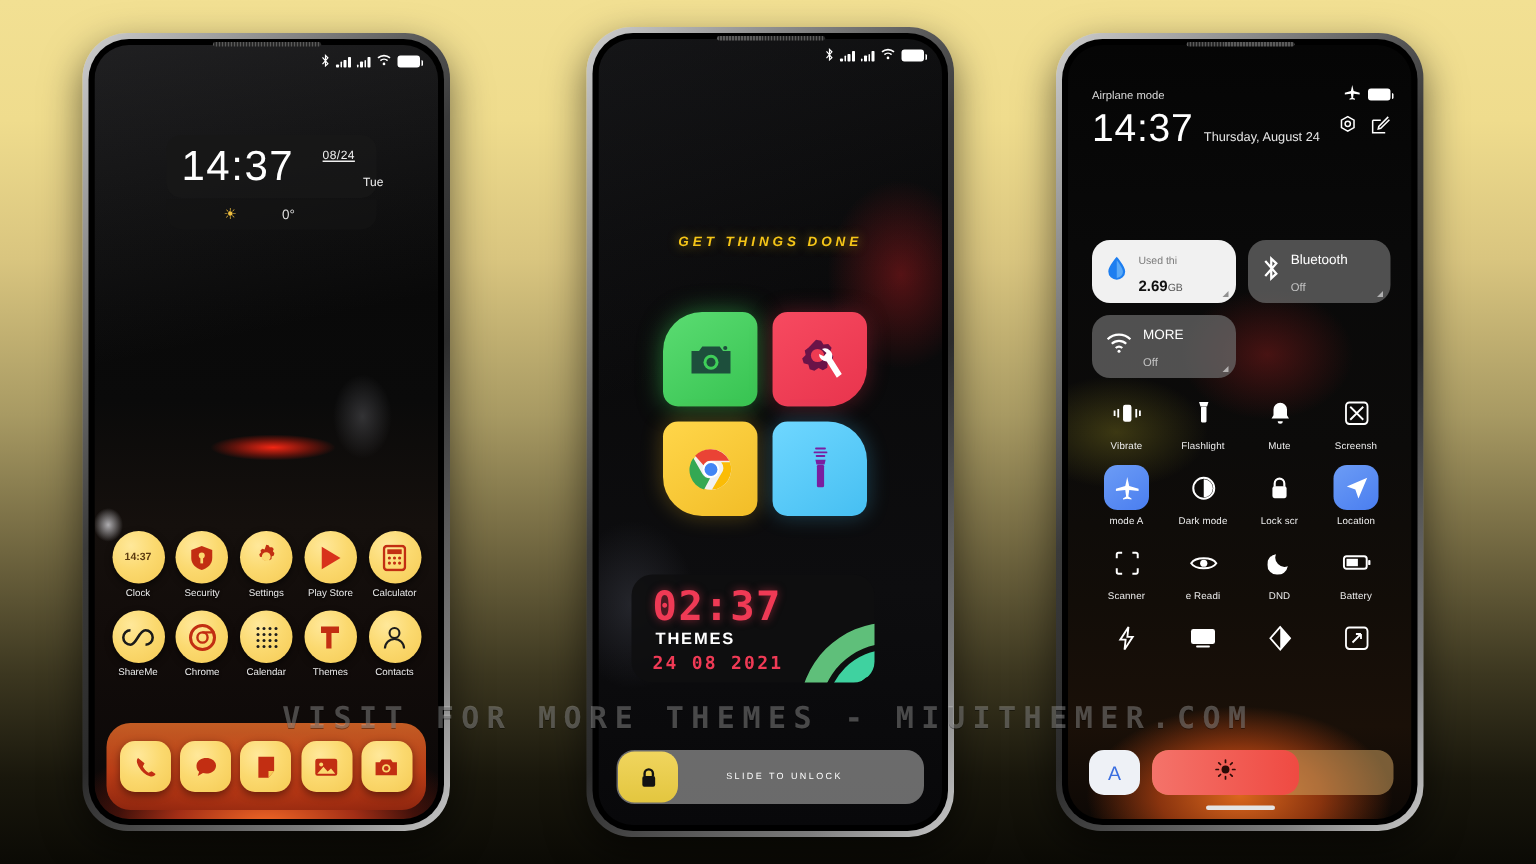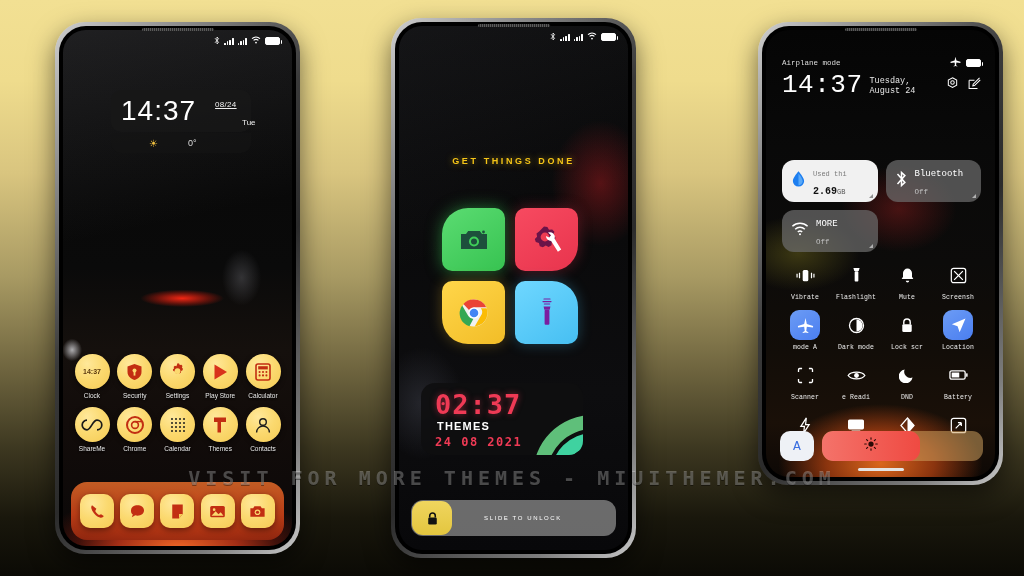--- a/index.html
+++ b/index.html
@@ -40,21 +40,21 @@
   .earpiece {
     position: absolute; top: 2px; left: 50%;
     transform: translateX(-50%);
     width: 72px; height: 3px; border-radius: 2px;
     background: repeating-linear-gradient(90deg,#5a5a5a 0 1px,#2a2a2a 1px 2px);
     z-index: 6;
   }
 
   #phone1 { left: 55px;  top: 22px; width: 245px; height: 532px; }
   #phone2 { left: 391px; top: 18px; width: 245px; height: 540px; }
-  #phone3 { left: 758px; top: 22px; width: 245px; height: 463px; font-family: Liberation Mono, monospace; }
+  #phone3 { left: 704px; top: 22px; width: 245px; height: 532px; }
 
   
   .statusbar {
     position: absolute; top: 0; left: 0; right: 0; height: 22px;
     display: flex; align-items: center; justify-content: flex-end;
     gap: 4px; padding: 0 12px 0 10px; z-index: 5;
   }
   .sb-ico { color: #fff; font-size: 8px; line-height: 1; display:block; }
   .bars { display: flex; align-items: flex-end; gap: 1px; height: 8px; }
   .bars i { display:block; width: 1.6px; background: #fff; border-radius: .5px; }
@@ -135,21 +135,21 @@
     position: absolute; inset: 0;
     background:
       radial-gradient(ellipse 70px 90px at 88% 30%, rgba(190,30,35,.42) 0%, rgba(0,0,0,0) 70%),
       radial-gradient(ellipse 60px 80px at 10% 72%, rgba(60,62,72,.5) 0%, rgba(0,0,0,0) 70%),
       linear-gradient(160deg, rgba(80,82,92,.2) 0%, rgba(0,0,0,0) 40%),
       linear-gradient(to bottom,#060606 0%,#0a0a0b 40%,#0d0d0f 70%,#08080a 100%);
   }
   .gtd {
     position: absolute; top: 130px; left: 0; right: 0; text-align: center;
     color: #f5c518; font-size: 9px; font-weight: 700; letter-spacing: 2.6px;
-    text-shadow: 0 0 7px rgba(245,197,24,.6); z-index: 3;
+    text-shadow: 0 0 7px rgba(245,197,24,.6); z-index: 3; font-style: italic;
   }
   .tiles {
     position: absolute; top: 182px; left: 43px;
     display: grid; grid-template-columns: 63px 63px; grid-template-rows: 63px 63px;
     gap: 10px; z-index: 3;
   }
   .tile { display:flex; align-items:center; justify-content:center; }
   .t-cam  { background: linear-gradient(145deg,#5bdc72,#37c351);
             border-radius: 26px 10px 10px 10px; box-shadow: 0 0 16px rgba(60,210,90,.5); }
   .t-set  { background: linear-gradient(145deg,#f74a60,#e8344d);
@@ -565,21 +565,21 @@
             <svg width="11" height="11" viewBox="0 0 12 12">
                 <path d="M6 .8 L7 5 L11.4 6.4 L11.4 7.6 L7 7 L6.6 10 L8 10.8 L8 11.4 L6 11 L4 11.4 L4 10.8 L5.4 10 L5 7 L.6 7.6 L.6 6.4 L5 5 Z" fill="#fff"></path>
               </svg>
           </span>
           <span class="batt"></span>
         </span>
       </div>
 
       <div class="cc-clockrow">
         <span class="cc-time">14:37</span>
-        <span class="cc-date">Tuesday, August 24</span>
+        <span class="cc-date">Thursday, August 24</span>
         <span class="cc-acts">
           <span>
             <svg width="13" height="13" viewBox="0 0 14 14">
                 <path d="M7 .8 L11.5 3.3 V8.7 L7 11.2 L2.5 8.7 V3.3 Z" fill="none" stroke="#fff" stroke-width="1.1"></path>
                 <circle cx="7" cy="6" r="1.9" fill="none" stroke="#fff" stroke-width="1.1"></circle>
               </svg>
           </span>
           <span>
             <svg width="13" height="13" viewBox="0 0 14 14">
                 <path d="M1.2 3.4 V12.4 H10.2" fill="none" stroke="#fff" stroke-width="1.1"></path>

